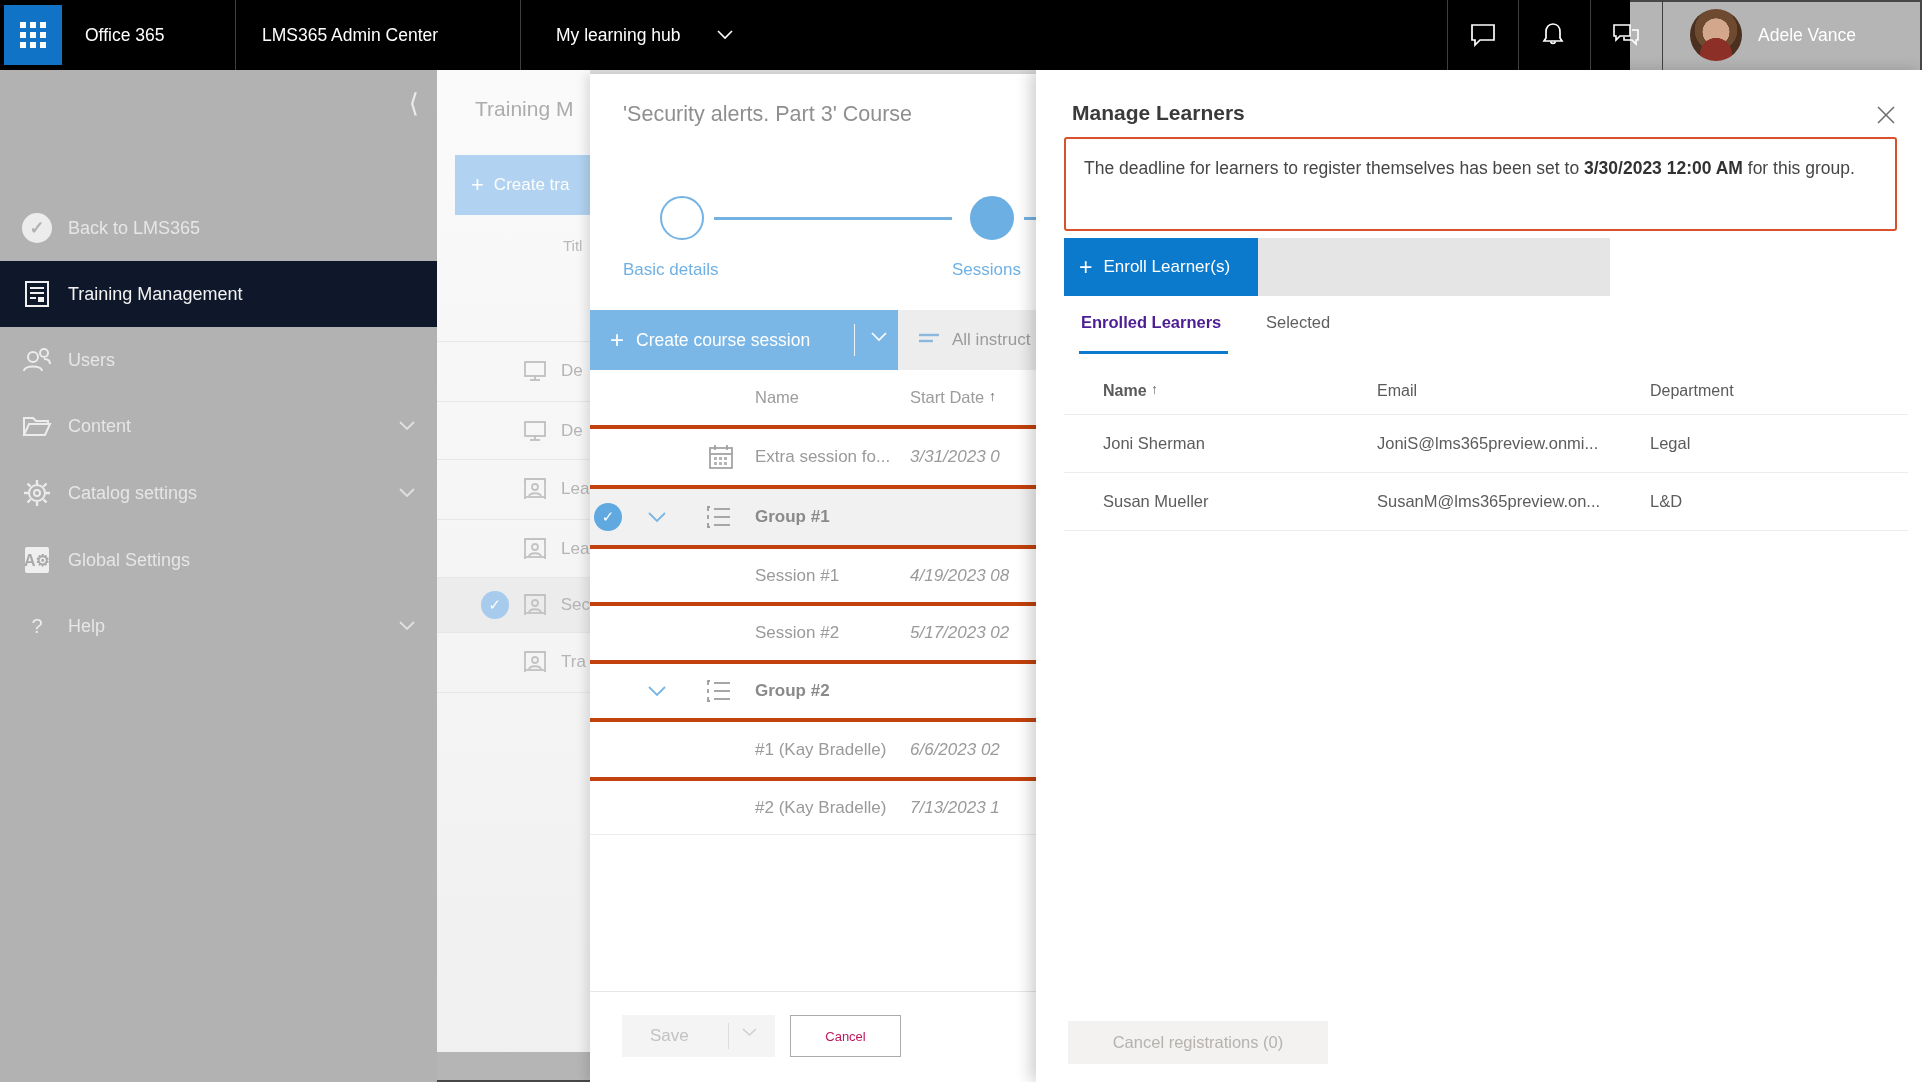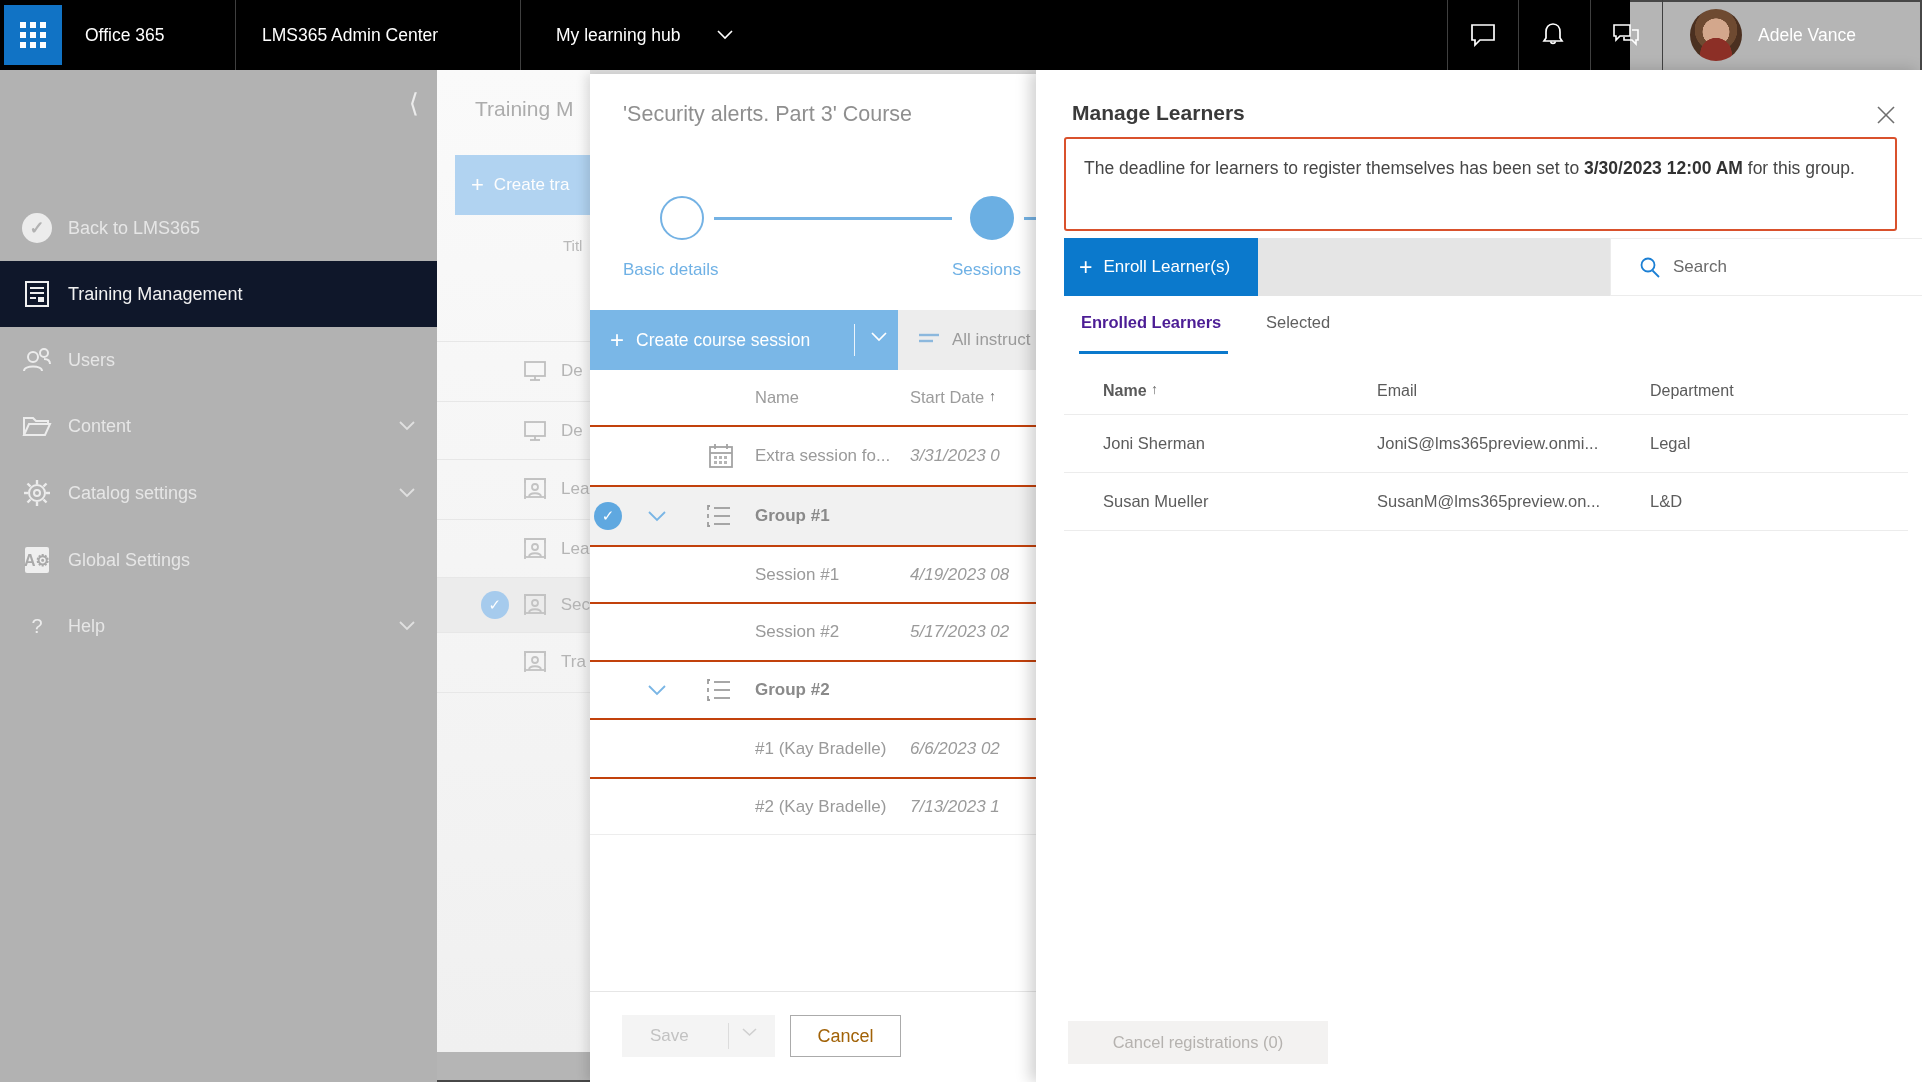--- a/index.html
+++ b/index.html
@@ -56,36 +56,36 @@
   .step-line { position:absolute; height:2.5px; background:#74b2e4; }
   .step-label { position:absolute; font-size:17px; color:#6fb1e5; white-space:nowrap; }
   .create-session { position:absolute; left:0; top:236px; width:308px; height:60px; background:#7ab7e7; color:#fff;
                     display:flex; align-items:center; font-size:17.5px; white-space:nowrap; cursor:pointer; }
   .create-session .plus { font-size:24px; margin:0 12px 0 20px; font-weight:300; }
   .cs-divider { position:absolute; left:264px; top:14px; width:1px; height:32px; background:rgba(255,255,255,.85); }
   .cs-chev { position:absolute; left:281px; top:22px; color:#fff; }
   .filter { position:absolute; left:308px; top:236px; width:142px; height:60px; background:#ededed; display:flex; align-items:center; color:#9b9b9b; font-size:17px; white-space:nowrap; cursor:pointer; }
   .filter .flines { margin:0 12px 0 20px; color:#8cb8dd; display:flex; }
   .dlg-thead { position:absolute; left:0; top:296px; width:450px; height:55px; color:#9c9c9c; font-size:16.5px; }
-  .dlg-row { position:absolute; left:0; width:460px; display:flex; align-items:center; border-top:2px solid #c2410c; color:#9a9a9a; font-size:17px; white-space:nowrap; }
+  .dlg-row { position:absolute; left:0; width:460px; display:flex; align-items:center; border-top:4px solid #c2410c; color:#9a9a9a; font-size:17px; white-space:nowrap; }
   .dlg-row.sel { background:#f1f1f1; }
   .dlg-row .name { position:absolute; left:165px; }
   .dlg-row .date { position:absolute; left:320px;font-style:italic; }
   .dlg-row.group .name { color:#8a8a8a; font-weight:bold; }
   .dlg-check { position:absolute; left:4px; width:28px; height:28px; border-radius:50%; background:#5fa8e0; color:#fff; font-size:15px; display:flex; align-items:center; justify-content:center; }
   .dlg-chev { position:absolute; left:58px; color:#79b5e5; display:flex; }
   .dlg-ricon { position:absolute; left:116px; color:#a3a3a3; display:flex; }
   .dlg-footer-line { position:absolute; left:0; top:917px; width:450px; height:1px; background:#e6e6e6; }
   .save-btn { position:absolute; left:32px; top:941px; width:153px; height:42px; background:#f4f4f4; color:#c2c2c2; font-size:17px;
               display:flex; align-items:center; justify-content:flex-start; }
   .save-btn .lbl { margin-left:28px; }
   .save-div { position:absolute; left:106px; top:8px; width:1px; height:26px; background:#dcdcdc; }
   .save-chev { position:absolute; left:120px; top:13px; color:#cfcfcf; }
-  .cancel-btn { position:absolute; left:200px; top:941px; width:111px; height:42px; background:#fff; border:1px solid #ababab; color:#a16207;
-                font-size:18px; display:flex; align-items:center; justify-content:center; cursor:pointer; }
+  .cancel-btn { position:absolute; left:200px; top:941px; width:111px; height:42px; background:#fff; border:1px solid #ababab; color:#be185d;
+                font-size:13px; display:flex; align-items:center; justify-content:center; cursor:pointer; }
   
   .panel { position:absolute; left:1036px; top:70px; width:886px; height:1012px; background:#fff; z-index:10;
            box-shadow:-6px 0 14px rgba(0,0,0,.18); }
   .ml-title { position:absolute; left:36px; top:31px; font-size:21px; font-weight:bold; color:#3a3a3a; }
   .ml-close { position:absolute; left:832px; top:27px; width:36px; height:36px; display:flex; align-items:center; justify-content:center; color:#6f6f6f; cursor:pointer; }
   .notice { position:absolute; left:28px; top:67px; width:833px; height:94px; border:2.5px solid #d9512c; border-radius:3px;
             padding:16px 18px; font-size:17.5px; color:#464646; line-height:27px; }
   .notice b { color:#323232; }
   .toolbar-strip { position:absolute; left:28px; top:168px; width:546px; height:58px; background:#e5e5e5; }
   .enroll-btn { position:absolute; left:28px; top:168px; width:194px; height:58px; background:#0b79cc; color:#fff; font-size:17px;
@@ -474,29 +474,20 @@
 
     <div class="notice">
       <span>The deadline for learners to register themselves has been set to </span><b>3/30/2023 12:00 AM</b><span> for this group.</span>
     </div>
 
     <div class="toolbar-strip"></div>
     <div class="enroll-btn">
       <span class="plus">+</span>
       <span>Enroll Learner(s)</span>
     </div>
-    <div class="searchbox">
-      <span class="search-ico">
-        <svg width="22" height="22" viewBox="0 0 22 22">
-            <circle cx="9" cy="9" r="6.5" fill="none" stroke="#1b7fd4" stroke-width="1.8"></circle>
-            <line x1="13.5" y1="14.5" x2="20" y2="21" stroke="#1b7fd4" stroke-width="1.8"></line>
-          </svg>
-      </span>
-      <input type="text" placeholder="Search" style="">
-    </div>
 
     <div class="tab active" style="left:45px;">Enrolled Learners</div>
     <div class="tab" style="left:230px;">Selected</div>
     <div class="tab-underline"></div>
 
     <div class="ml-thead">
       <span class="ml-col-name" style="top:22px;font-weight:bold;"><span>Name</span> <span class="sortarrow">↑</span></span>
       <span class="ml-col-email" style="position:absolute; top:22px;">Email</span>
       <span class="ml-col-dept" style="position:absolute; top:22px;">Department</span>
     </div>

